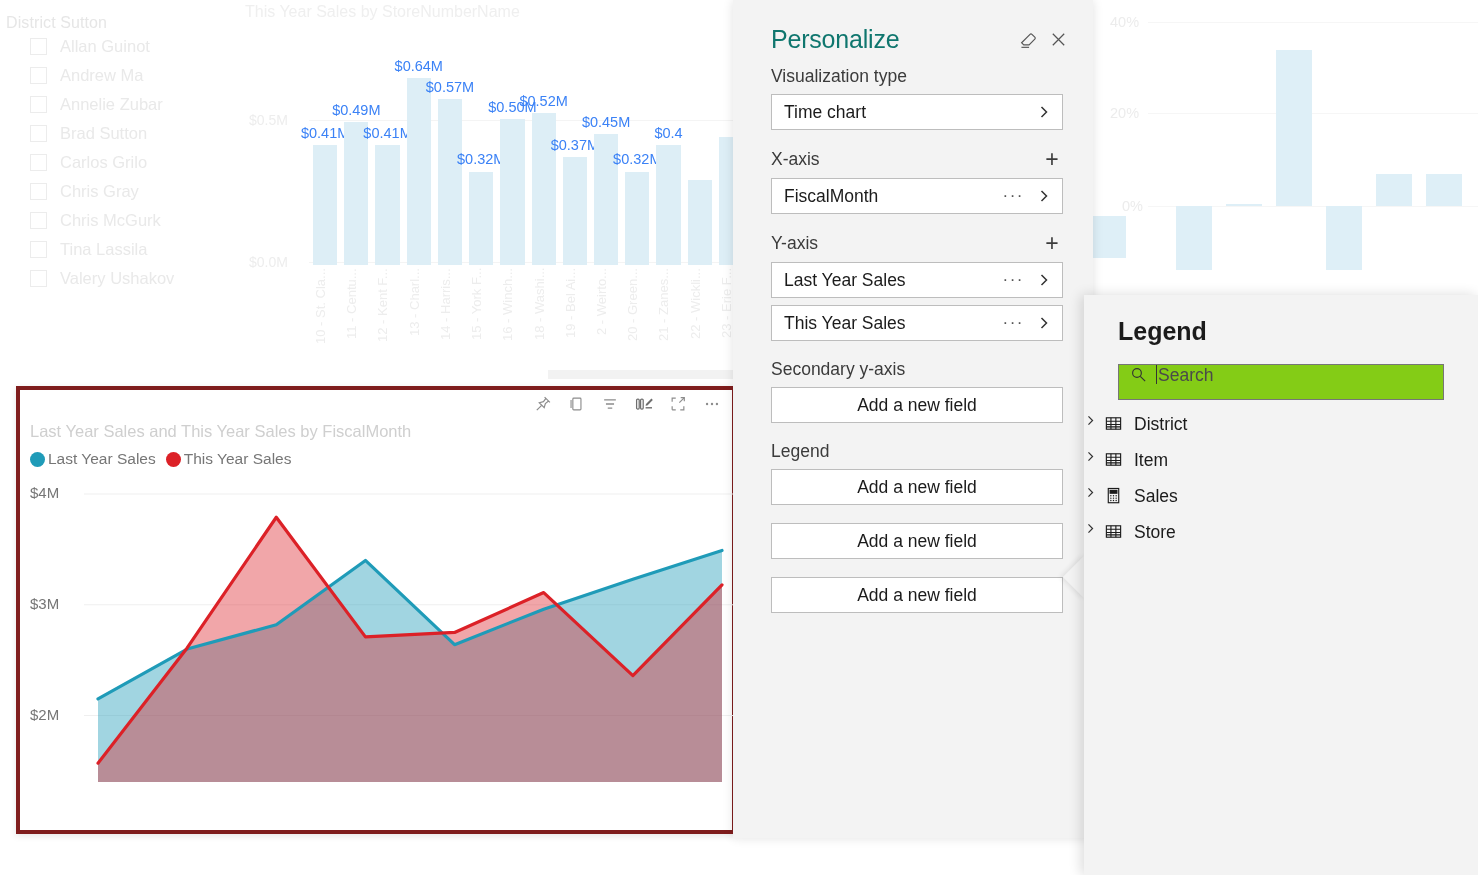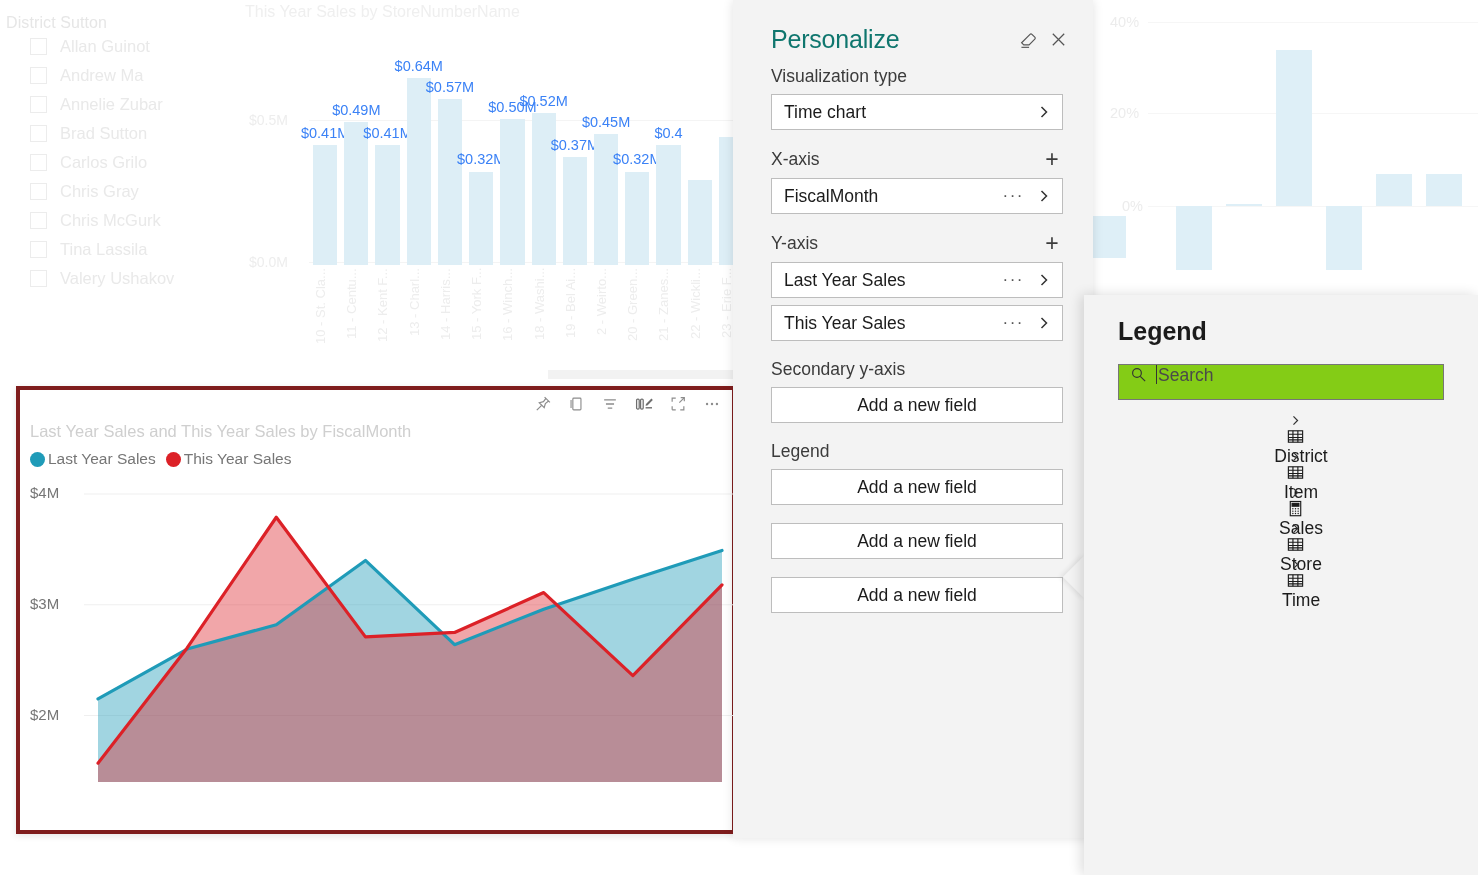--- a/index.html
+++ b/index.html
@@ -118,21 +118,21 @@
   }
   .flyout-title { font-size: 25px; font-weight: bold; color: #1b1b1b; padding: 22px 0 0 34px; }
   .search-box {
     margin: 18px 34px 0 34px; height: 36px; background: #84cc16; border: 1px solid #767676;
     display: flex; align-items: flex-start; padding: 0 10px;
   }
   .search-icon { color: #333; margin-right: 8px; display: flex; }
   .search-caret { width: 1px; height: 19px; background: #333; margin-right: 1px; }
   .search-ph { font-size: 17.5px; color: #4a4a4a; }
   .tree { margin-top: 14px; }
-  .tree-item { display: flex; align-items: center; height: 36px; padding-left: 36px; cursor: pointer; flex-direction: column; }
+  .tree-item { display: flex; align-items: flex-start; height: 36px; cursor: pointer; }
   .tree-chev { width: 20px; color: #333; display: flex; align-items: center; }
   .tree-icon { width: 26px; display: flex; align-items: center; color: #1b1b1b; }
   .tree-label { font-size: 17.5px; color: #1b1b1b; margin-left: 4px; }
 </style>
 </head>
 <body>
 
 <div id="stage">
 
   <div class="bg-layer">
@@ -518,30 +518,16 @@
             </svg>
           </span>
           <span class="tree-icon">
             <svg width="19" height="19" viewBox="0 0 20 20" fill="none" stroke="currentColor" stroke-width="1.2">
               <rect x="2.5" y="4" width="15" height="12"></rect>
               <path d="M2.5 7.6 h15 M2.5 11 h15 M2.5 13.6 h15 M7.3 4 v12 M12.5 4 v12"></path>
             </svg>
           </span>
           <span class="tree-label">Store</span>
         </div>
-        <div class="tree-item">
-          <span class="tree-chev">
-            <svg width="13" height="13" viewBox="0 0 16 16" fill="none" stroke="currentColor" stroke-width="1.5">
-              <path d="M5.5 3 L10.5 8 L5.5 13"></path>
-            </svg>
-          </span>
-          <span class="tree-icon">
-            <svg width="19" height="19" viewBox="0 0 20 20" fill="none" stroke="currentColor" stroke-width="1.2">
-              <rect x="2.5" y="4" width="15" height="12"></rect>
-              <path d="M2.5 7.6 h15 M2.5 11 h15 M2.5 13.6 h15 M7.3 4 v12 M12.5 4 v12"></path>
-            </svg>
-          </span>
-          <span class="tree-label">Time</span>
-        </div>
       </div>
   </div>
 
 </div>
 
 </body></html>

